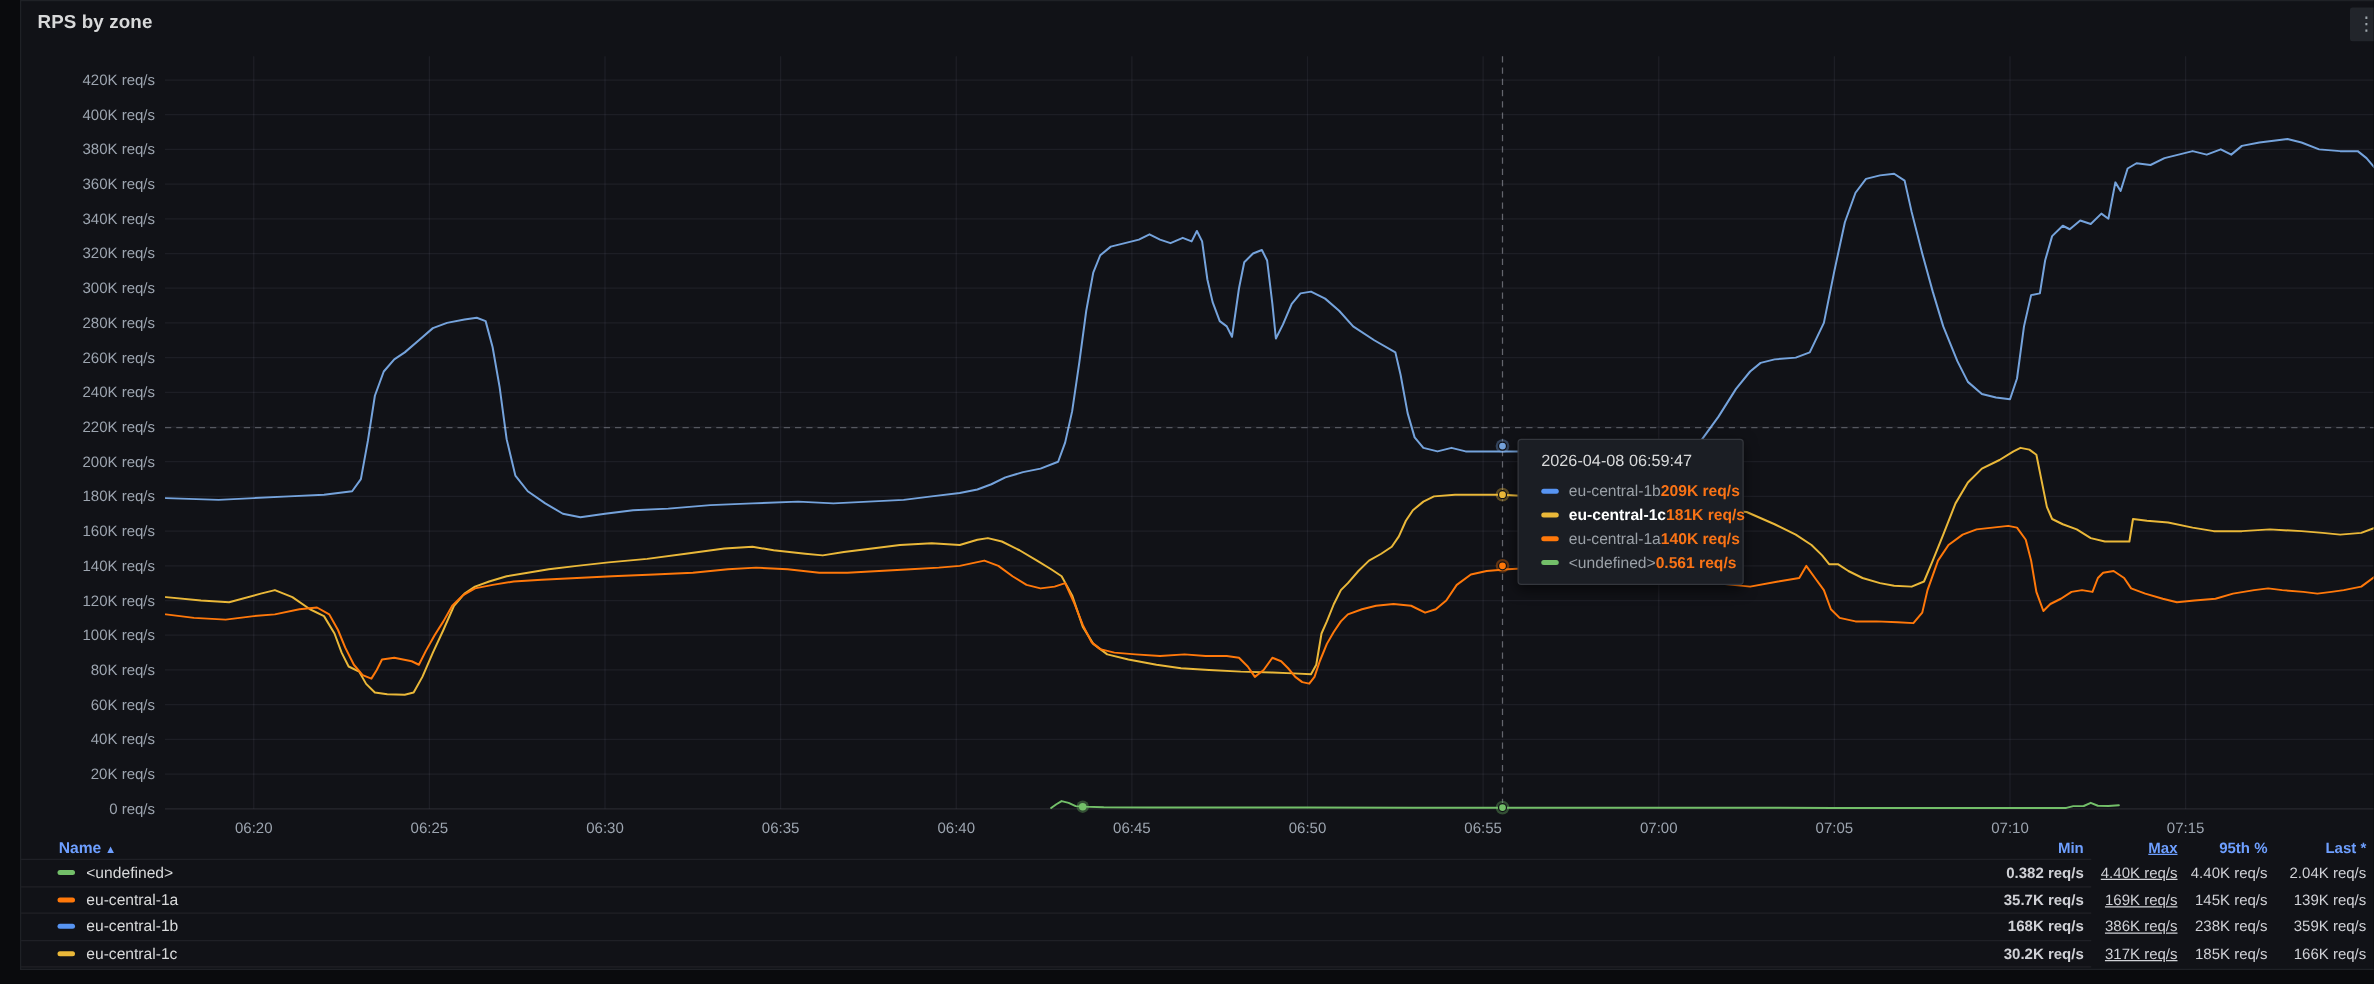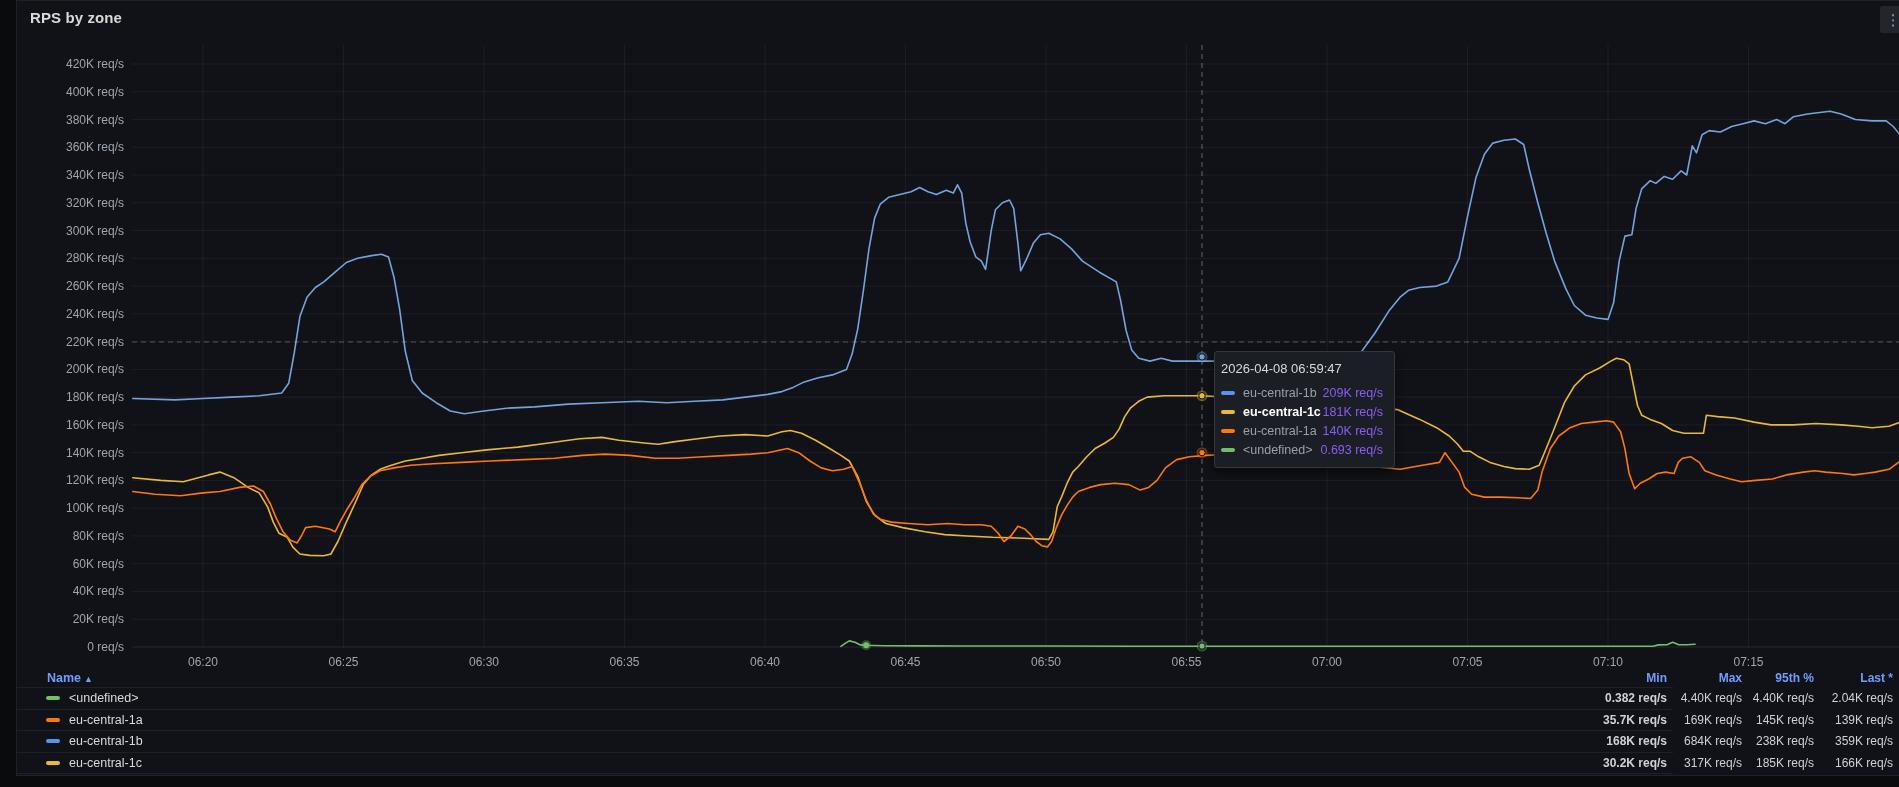--- a/index.html
+++ b/index.html
@@ -2,35 +2,35 @@
 <html><head>
 <meta charset="utf-8">
 <style>
   html,body{margin:0;padding:0;background:#0a0b0d;font-family:"Liberation Sans",sans-serif;}
   #stage{position:relative;width:1899px;height:787px;background:#0a0b0d;overflow:hidden;}
   .panel{position:absolute;left:16px;top:0;width:1897px;height:776px;background:#111217;border:1px solid #1f2126;box-sizing:border-box;}
   .panel-header{position:absolute;left:0;top:0;width:100%;height:32px;}
   .panel-title{position:absolute;left:13px;top:8px;font-size:15px;font-weight:600;color:#d8d9da;letter-spacing:.1px;}
   .menu-btn{position:absolute;right:6px;top:5px;width:26px;height:27px;background:#22252b;border:none;border-radius:2px;color:#9da5ab;font-size:15px;line-height:27px;text-align:center;cursor:pointer;padding:0;}
   svg text{font-family:"Liberation Sans",sans-serif;}
-  .tooltip{position:absolute;left:1197px;top:350px;width:181px;background:#1b1e24;border:1px solid #34373d;border-radius:3px;box-shadow:0 4px 10px rgba(0,0,0,.55);padding:9px 11px 10px 6px;box-sizing:border-box;z-index:5;}
+  .tooltip{position:absolute;left:1197px;top:350px;width:181px;background:#1b1e24;border:1px solid #34373d;border-radius:3px;box-shadow:0 4px 10px rgba(0,0,0,.55);padding:9px 11px 10px 18px;box-sizing:border-box;z-index:5;}
   .tt-time{font-size:13px;color:#d8d9da;margin-bottom:10px;}
   .tt-row{display:flex;align-items:center;margin-top:5px;font-size:12.5px;}
   .tt-swatch{width:14px;height:4px;border-radius:2px;flex:0 0 14px;margin-right:8px;}
   .tt-name{color:#9aa0a7;white-space:nowrap;}
-  .tt-val{margin-left:auto;color:#8b5cf6;font-weight:400;white-space:nowrap;text-align:center;}
+  .tt-val{margin-left:auto;color:#f97316;font-weight:700;white-space:nowrap;text-align:center;}
   .tt-row.em .tt-name{color:#ffffff;font-weight:700;}
   .legend{position:absolute;left:0;top:667px;width:1656px;}
   .lrow{position:relative;height:20.5px;border-bottom:1px solid rgba(204,204,220,0.08);}
   .lrow.lhead{height:19px;}
   .lname-h{position:absolute;left:30px;top:50%;transform:translateY(-50%);color:#6e9fff;font-size:12.5px;font-weight:600;cursor:pointer;}
   .caret{font-size:9px;margin-left:3px;color:#6e9fff;}
   .lcol{position:absolute;top:50%;transform:translateY(-50%);text-align:right;font-size:12px;color:#d0d1d6;}
   .lhead .lcol{color:#6e9fff;font-weight:600;cursor:pointer;}
-  .c1{left:1505px;width:145px;font-weight:bold;} .c2{left:1640px;width:85px;} .c3{left:1712px;width:85px;} .c4{left:1781px;width:95px;}
+  .c1{left:1505px;width:145px;font-weight:bold;} .c2{left:1640px;width:85px;text-decoration:underline;} .c3{left:1712px;width:85px;} .c4{left:1781px;width:95px;}
   .lswatch{position:absolute;left:29px;top:50%;transform:translateY(-50%);width:14px;height:4px;border-radius:2px;}
   .lname{position:absolute;left:52px;top:50%;transform:translateY(-50%);font-size:12.5px;color:#d8d9da;cursor:pointer;}
 </style>
 </head>
 <body>
 
 <div id="stage">
   <div class="panel">
     <div class="panel-header">
       <div class="panel-title">RPS by zone</div>
@@ -143,21 +143,21 @@
             <span class="tt-val">181K req/s</span>
           </div>
           <div class="tt-row">
             <span class="tt-swatch" style="background: rgb(255, 120, 10);"></span>
             <span class="tt-name">eu-central-1a</span>
             <span class="tt-val">140K req/s</span>
           </div>
           <div class="tt-row">
             <span class="tt-swatch" style="background: rgb(115, 191, 105);"></span>
             <span class="tt-name">&lt;undefined&gt;</span>
-            <span class="tt-val">0.693 req/s</span>
+            <span class="tt-val">0.561 req/s</span>
           </div>
         </div>
     </div>
 
     <div class="legend">
       <div class="lrow lhead">
         <span class="lname-h"><span>Name</span><span class="caret">▲</span></span>
         <span class="lcol c1">Min</span>
         <span class="lcol c2">Max</span>
         <span class="lcol c3">95th %</span>
@@ -177,21 +177,21 @@
             <span class="lname">eu-central-1a</span>
             <span class="lcol c1">35.7K req/s</span>
             <span class="lcol c2">169K req/s</span>
             <span class="lcol c3">145K req/s</span>
             <span class="lcol c4">139K req/s</span>
           </div>
           <div class="lrow">
             <span class="lswatch" style="background: rgb(87, 148, 242);"></span>
             <span class="lname">eu-central-1b</span>
             <span class="lcol c1">168K req/s</span>
-            <span class="lcol c2">684K req/s</span>
+            <span class="lcol c2">386K req/s</span>
             <span class="lcol c3">238K req/s</span>
             <span class="lcol c4">359K req/s</span>
           </div>
           <div class="lrow">
             <span class="lswatch" style="background: rgb(234, 184, 57);"></span>
             <span class="lname">eu-central-1c</span>
             <span class="lcol c1">30.2K req/s</span>
             <span class="lcol c2">317K req/s</span>
             <span class="lcol c3">185K req/s</span>
             <span class="lcol c4">166K req/s</span>

